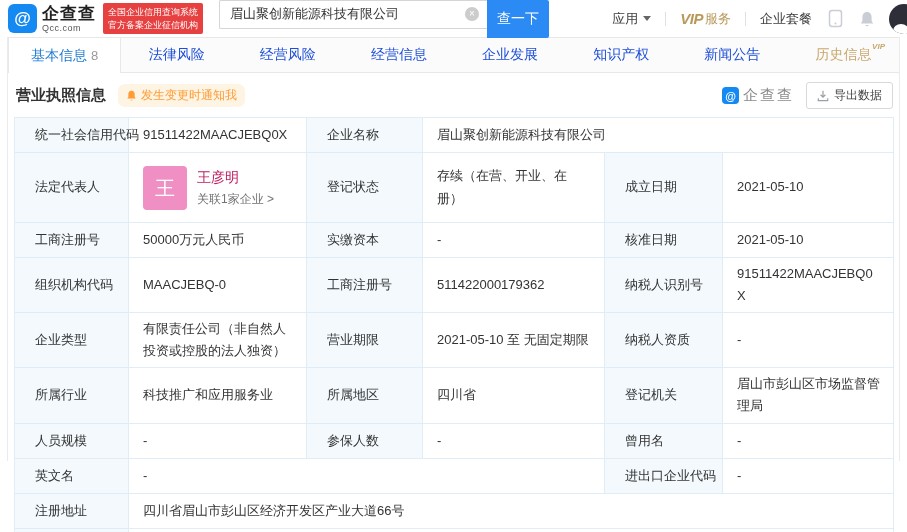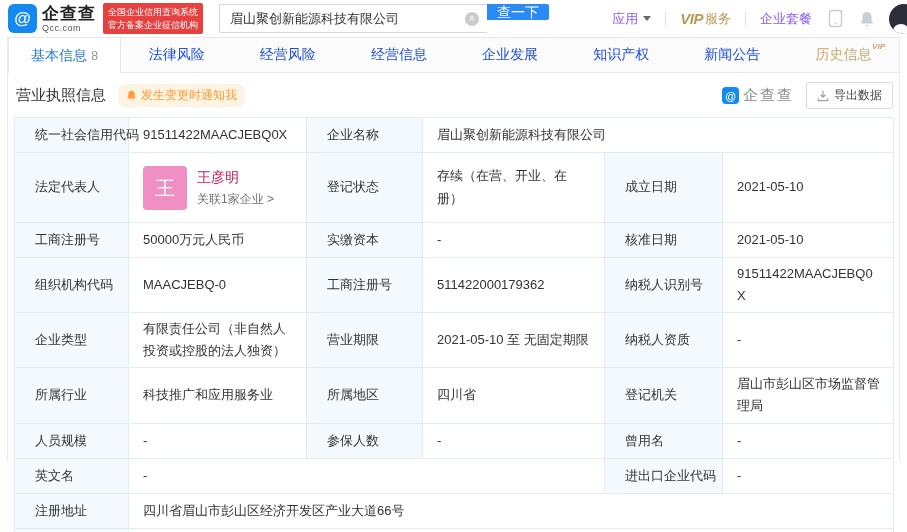--- a/index.html
+++ b/index.html
@@ -16,24 +16,24 @@
   .logo-dom { font-size:9px; color:#555; letter-spacing:.5px; margin-top:2px; }
   .gov-badge { margin-left:7px; background:#e64040; color:#fff; font-size:9px; line-height:1.35;
     padding:3px 5px; border-radius:2px; white-space:nowrap; }
   .search-wrap { display:flex; margin-left:16px; }
   .search-box { width:268px; height:29px; border:1px solid #d5d5d5; border-right:none;
     border-radius:2px 0 0 2px; display:flex; align-items:center; padding:0 8px 0 10px; }
   .search-box input { border:none; outline:none; flex:1; font-size:13px; color:#333;
     font-family:inherit; background:transparent; }
   .clear-ic { width:14px; height:14px; border-radius:50%; background:#ccc; color:#fff;
     font-size:10px; line-height:14px; text-align:center; cursor:pointer; }
-  .search-btn { width:62px; height:16px; background:#2b8af3; color:#fff; border:none;
+  .search-btn { width:62px; height:38px; background:#2b8af3; color:#fff; border:none;
     font-size:14px; border-radius:0 2px 2px 0; cursor:pointer; font-family:inherit; }
   .top-right { margin-left:auto; display:flex; align-items:center; }
-  .menu-item { font-size:13px; color:#8b5cf6; cursor:pointer; display:flex; align-items:center; }
+  .menu-item { font-size:13px; color:#404040; cursor:pointer; display:flex; align-items:center; }
   .caret { width:0; height:0; border-left:4px solid transparent; border-right:4px solid transparent;
     border-top:5px solid #666; margin-left:5px; }
   .vline { width:1px; height:14px; background:#e0e0e0; margin:0 14px; }
   .vip-link { color:#b9995a; font-size:13px; cursor:pointer; display:flex; align-items:center; }
   .vip-glyph { font-style:italic; font-weight:bold; font-size:15px; letter-spacing:-.5px; margin-right:2px; }
   .ticon { margin-left:16px; cursor:pointer; display:flex; align-items:center; }
   .avatar { width:30px; height:30px; border-radius:50%; background:#2e2e38; margin-left:14px;
     margin-right:-12px; position:relative; overflow:hidden; flex:none; }
   .avatar:after { content:""; position:absolute; left:4px; bottom:-4px; width:16px; height:14px;
     background:#fff; border-radius:50% 50% 0 0; }
@@ -47,21 +47,21 @@
     color:#1d4ed8; cursor:pointer; position:relative; }
   .tab.active { background:#fff; color:#1e7ad2; border-left:1px solid #e8e8e8;
     border-right:1px solid #e8e8e8; margin-bottom:-1px; }
   .tab .cnt { color:#999; font-size:13px; margin-left:4px; }
   .tab.gold { color:#c9a76b; }
   .tab .vip-sup { position:absolute; top:4px; right:14px; font-size:8px; font-style:italic;
     font-weight:bold; color:#c9a76b; }
 
   
   .secbar { display:flex; align-items:center; padding:9px 6px 8px 8px; }
-  .sec-title { font-size:15px; font-weight:normal; color:#333; }
+  .sec-title { font-size:15px; font-weight:bold; color:#333; }
   .notify { margin-left:12px; display:flex; align-items:center; background:#fdf4e4; color:#ff9c35;
     font-size:12px; padding:3px 8px; border-radius:7px; cursor:pointer; }
   .notify svg { margin-right:4px; }
   .sec-right { margin-left:auto; display:flex; align-items:center; }
   .wm { display:flex; align-items:center; margin-right:12px; }
   .wm-ic { width:17px; height:17px; border-radius:4px; background:#1489f2; color:#fff; font-size:11px;
     font-weight:bold; display:flex; align-items:center; justify-content:center; }
   .wm-txt { color:#8a8a8a; font-size:15px; margin-left:4px; letter-spacing:2px; }
   .export-btn { display:flex; align-items:center; border:1px solid #d9d9d9; border-radius:3px;
     background:#fff; height:27px; padding:0 10px; font-size:12px; color:#444; cursor:pointer; font-family:inherit; }

